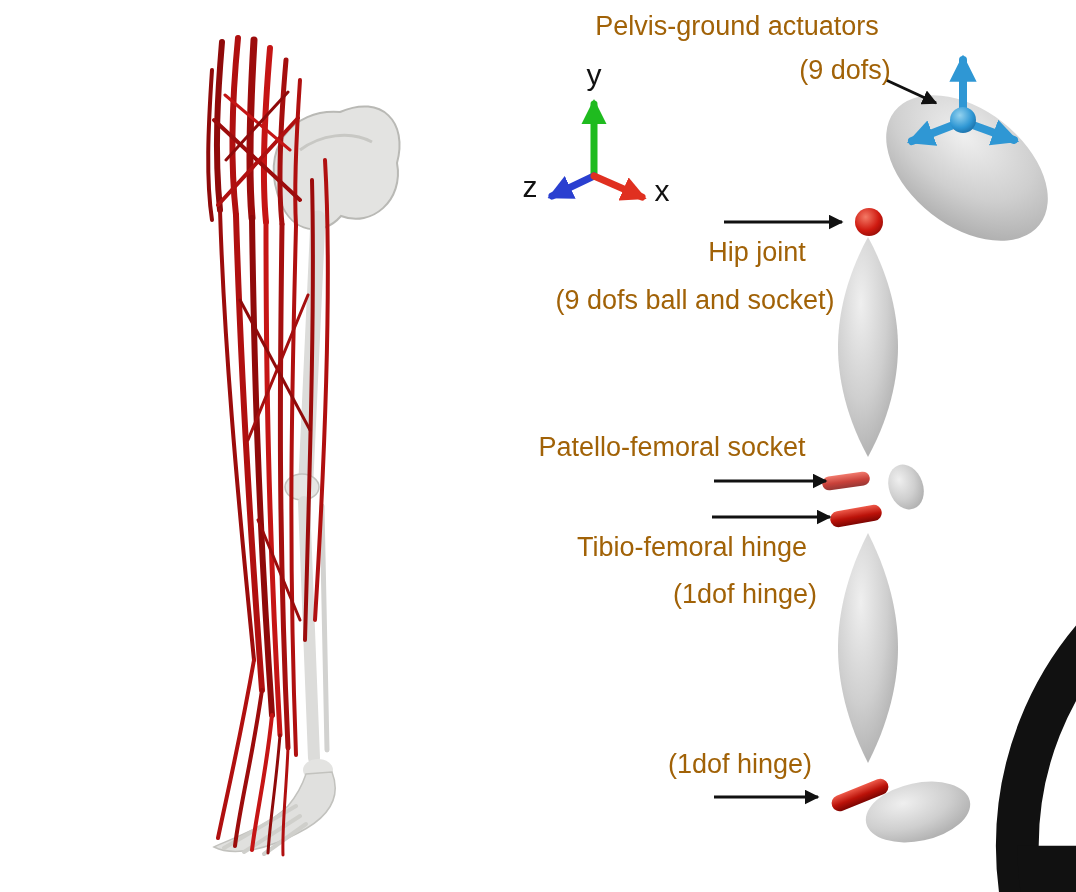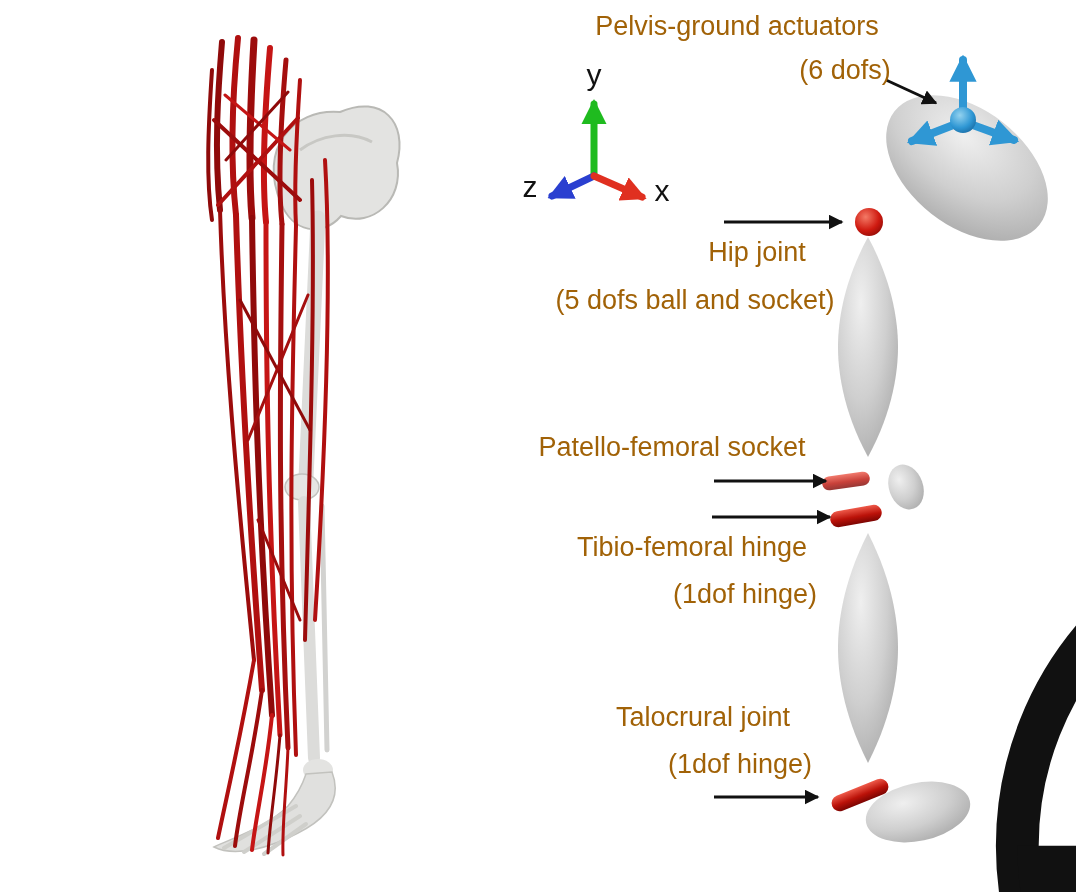--- a/index.html
+++ b/index.html
@@ -189,26 +189,25 @@
       <line x1="712" y1="517" x2="830" y2="517" marker-end="url(#arrowBlk)"></line>
       <line x1="714" y1="797" x2="818" y2="797" marker-end="url(#arrowBlk)"></line>
     </g>
   </svg>
 
   <div class="axis-lbl" style="left:594px;top:58px;">y</div>
   <div class="axis-lbl" style="left:530px;top:170px;">z</div>
   <div class="axis-lbl" style="left:662px;top:174px;">x</div>
 
   <div class="lbl" style="left:737px;top:12px;">Pelvis-ground actuators</div>
-  <div class="lbl" style="left:845px;top:56px;">(6 dofs)</div>
+  <div class="lbl" style="left:845px;top:56px;">(9 dofs)</div>
 
   <div class="lbl" style="left:757px;top:238px;">Hip joint</div>
-  <div class="lbl" style="left:695px;top:286px;">(5 dofs ball and socket)</div>
+  <div class="lbl" style="left:695px;top:286px;">(9 dofs ball and socket)</div>
 
   <div class="lbl" style="left:672px;top:433px;">Patello-femoral socket</div>
 
   <div class="lbl" style="left:692px;top:533px;">Tibio-femoral hinge</div>
   <div class="lbl" style="left:745px;top:580px;">(1dof hinge)</div>
 
-  <div class="lbl" style="left:703px;top:703px;">Talocrural joint</div>
   <div class="lbl" style="left:740px;top:750px;">(1dof hinge)</div>
 
 </div>
 
 </body></html>

